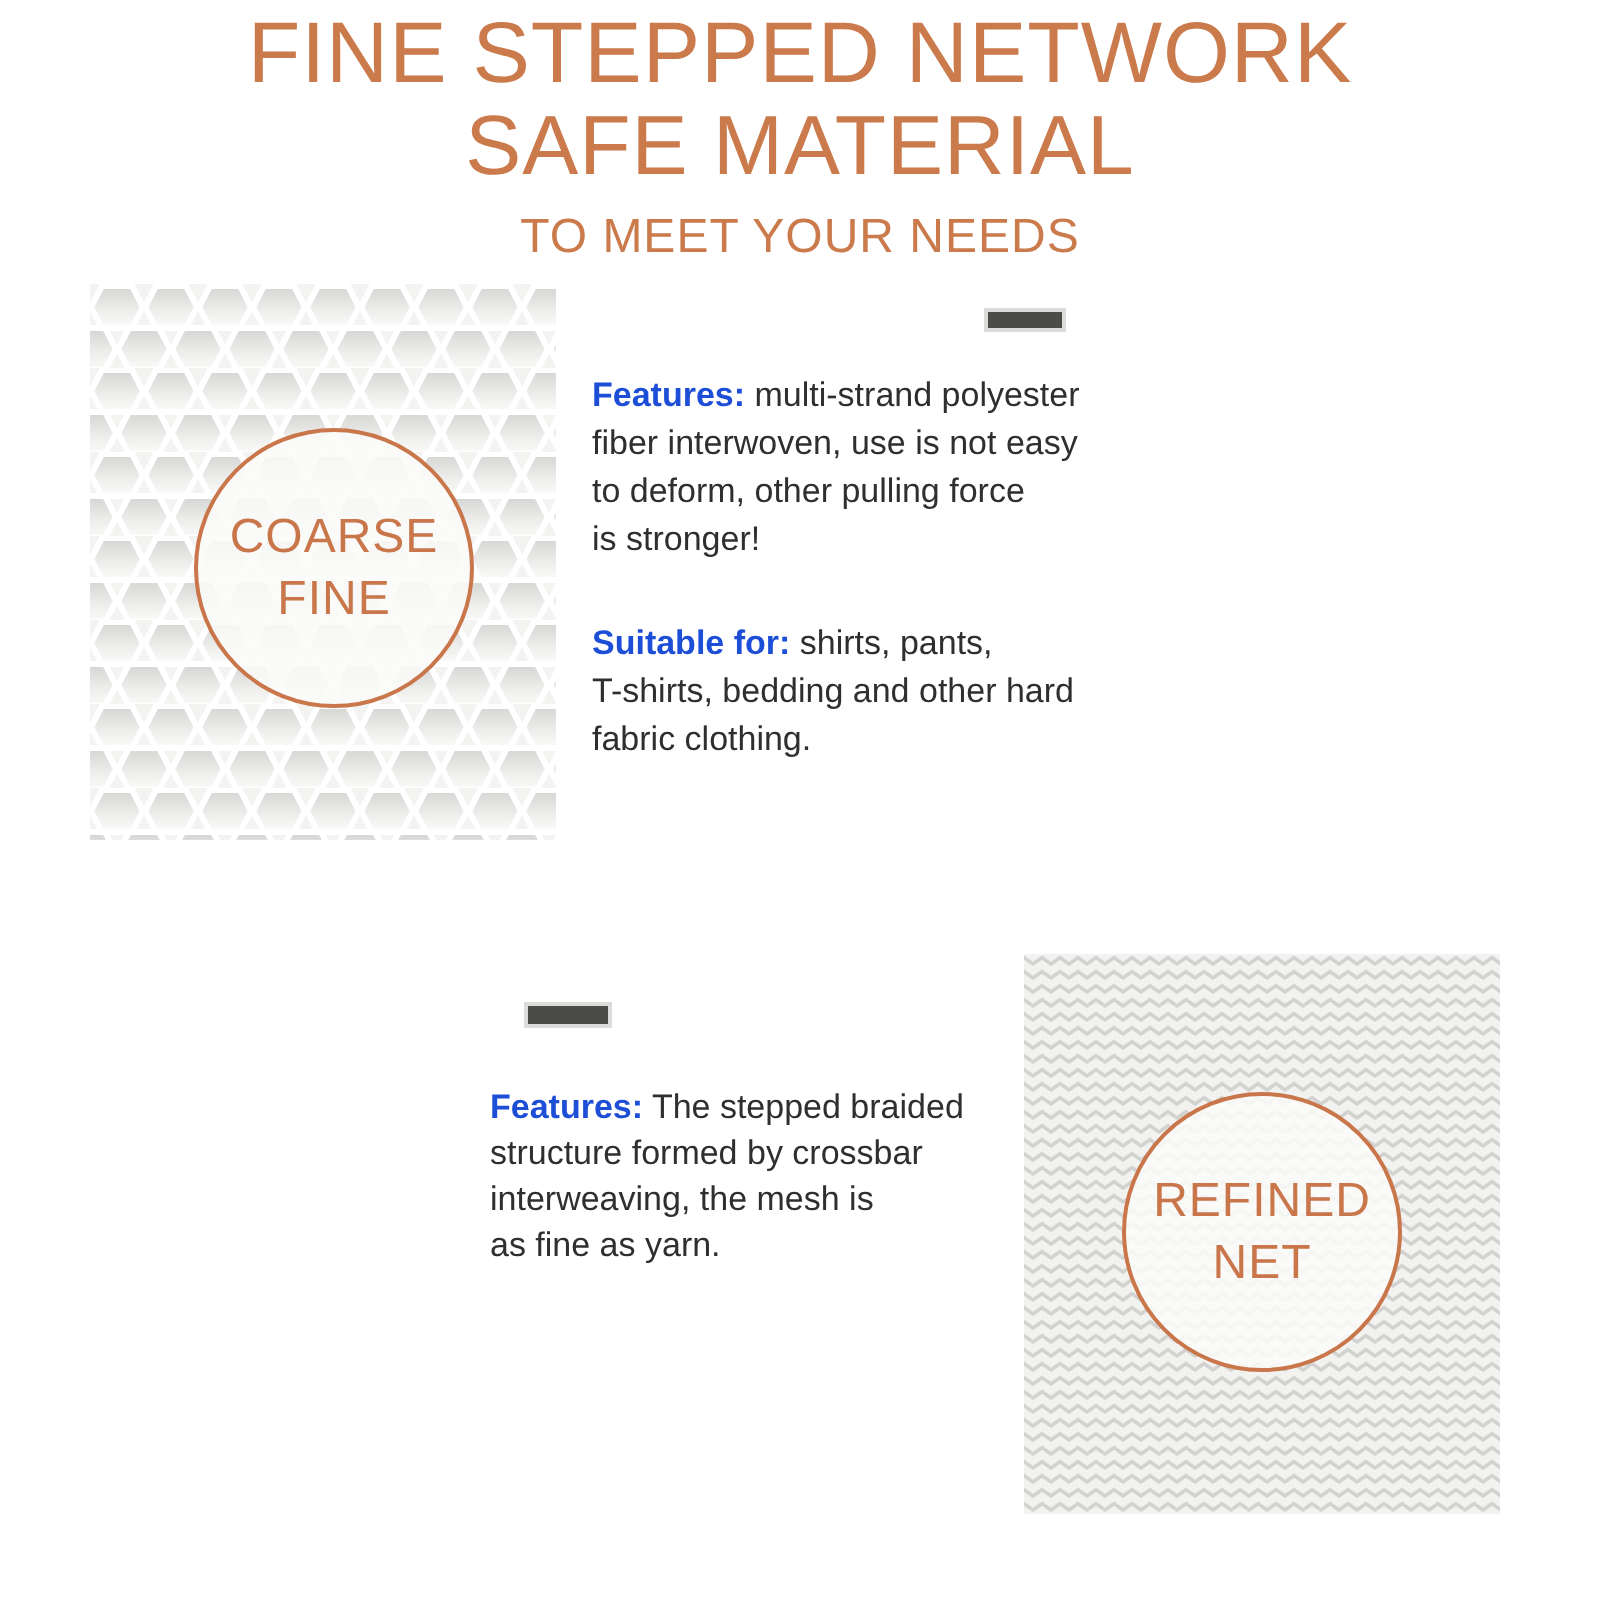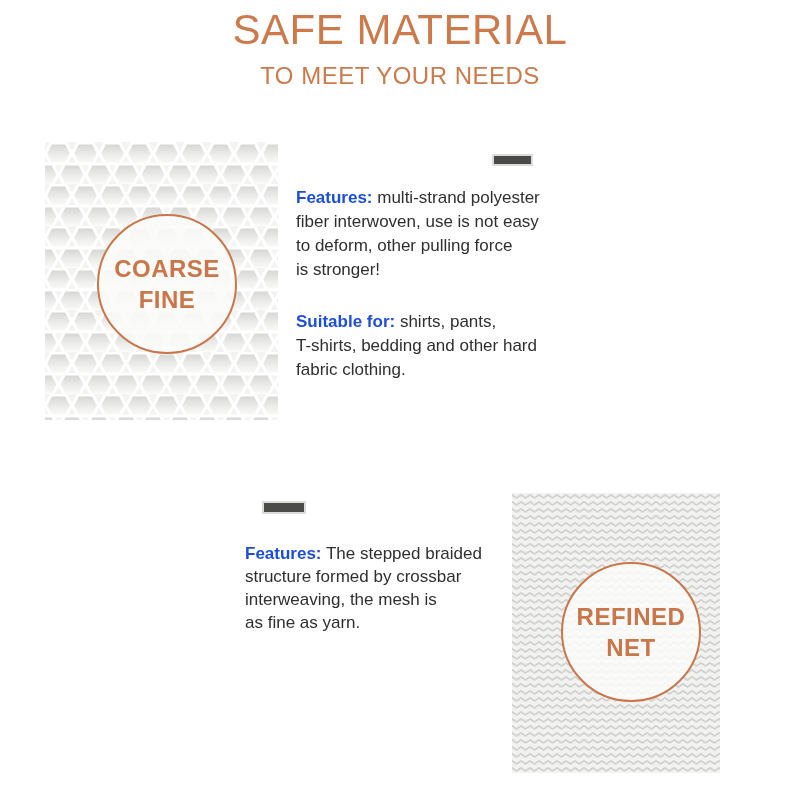--- a/index.html
+++ b/index.html
@@ -45,37 +45,37 @@
   }
 
   
   .photo {
     position: absolute;
     overflow: hidden;
     background: #f2f2f1;
   }
   .photo svg { display: block; }
   .photo-coarse { left: 45px; top: 142px; width: 233px; height: 278px; }
-  .photo-refined { left: 512px; top: 493px; width: 208px; height: 280px; }
+  .photo-refined { left: 512px; top: 477px; width: 238px; height: 280px; }
 
   
   .badge {
     position: absolute;
     width: 140px;
     height: 140px;
     border-radius: 50%;
     border: 2px solid #c9764b;
     background: rgba(250, 250, 249, 0.87);
     display: flex;
     flex-direction: column;
     align-items: center;
     justify-content: center;
     text-align: center;
     color: #c9764b;
-    font-weight: 700;
+    font-weight: 400;
     font-size: 24px;
     line-height: 31px;
     letter-spacing: 0.5px;
   }
   .badge-coarse { left: 52px; top: 72px; }  
   .badge-refined { left: 49px; top: 69px; }
 
   
   .dash {
     position: absolute;
@@ -103,20 +103,21 @@
   .suitable-1 { left: 296px; top: 310px; }
   .features-2 { left: 245px; top: 542px; line-height: 23px; }
   .suitable-2 { left: 245px; top: 662px; line-height: 23px; }
 </style>
 </head>
 <body>
 
 <div class="poster">
 
   <div class="header">
+    <div class="line1">FINE STEPPED NETWORK</div>
     <div class="line2">SAFE MATERIAL</div>
     <div class="line3">TO MEET YOUR NEEDS</div>
   </div>
 
   <div class="photo photo-coarse">
     <svg width="233" height="278">
       <defs>
         <linearGradient id="cellg" x1="0" y1="0" x2="0" y2="1">
           <stop offset="0" stop-color="#d4d4d2"></stop>
           <stop offset="0.55" stop-color="#ececeb"></stop>

